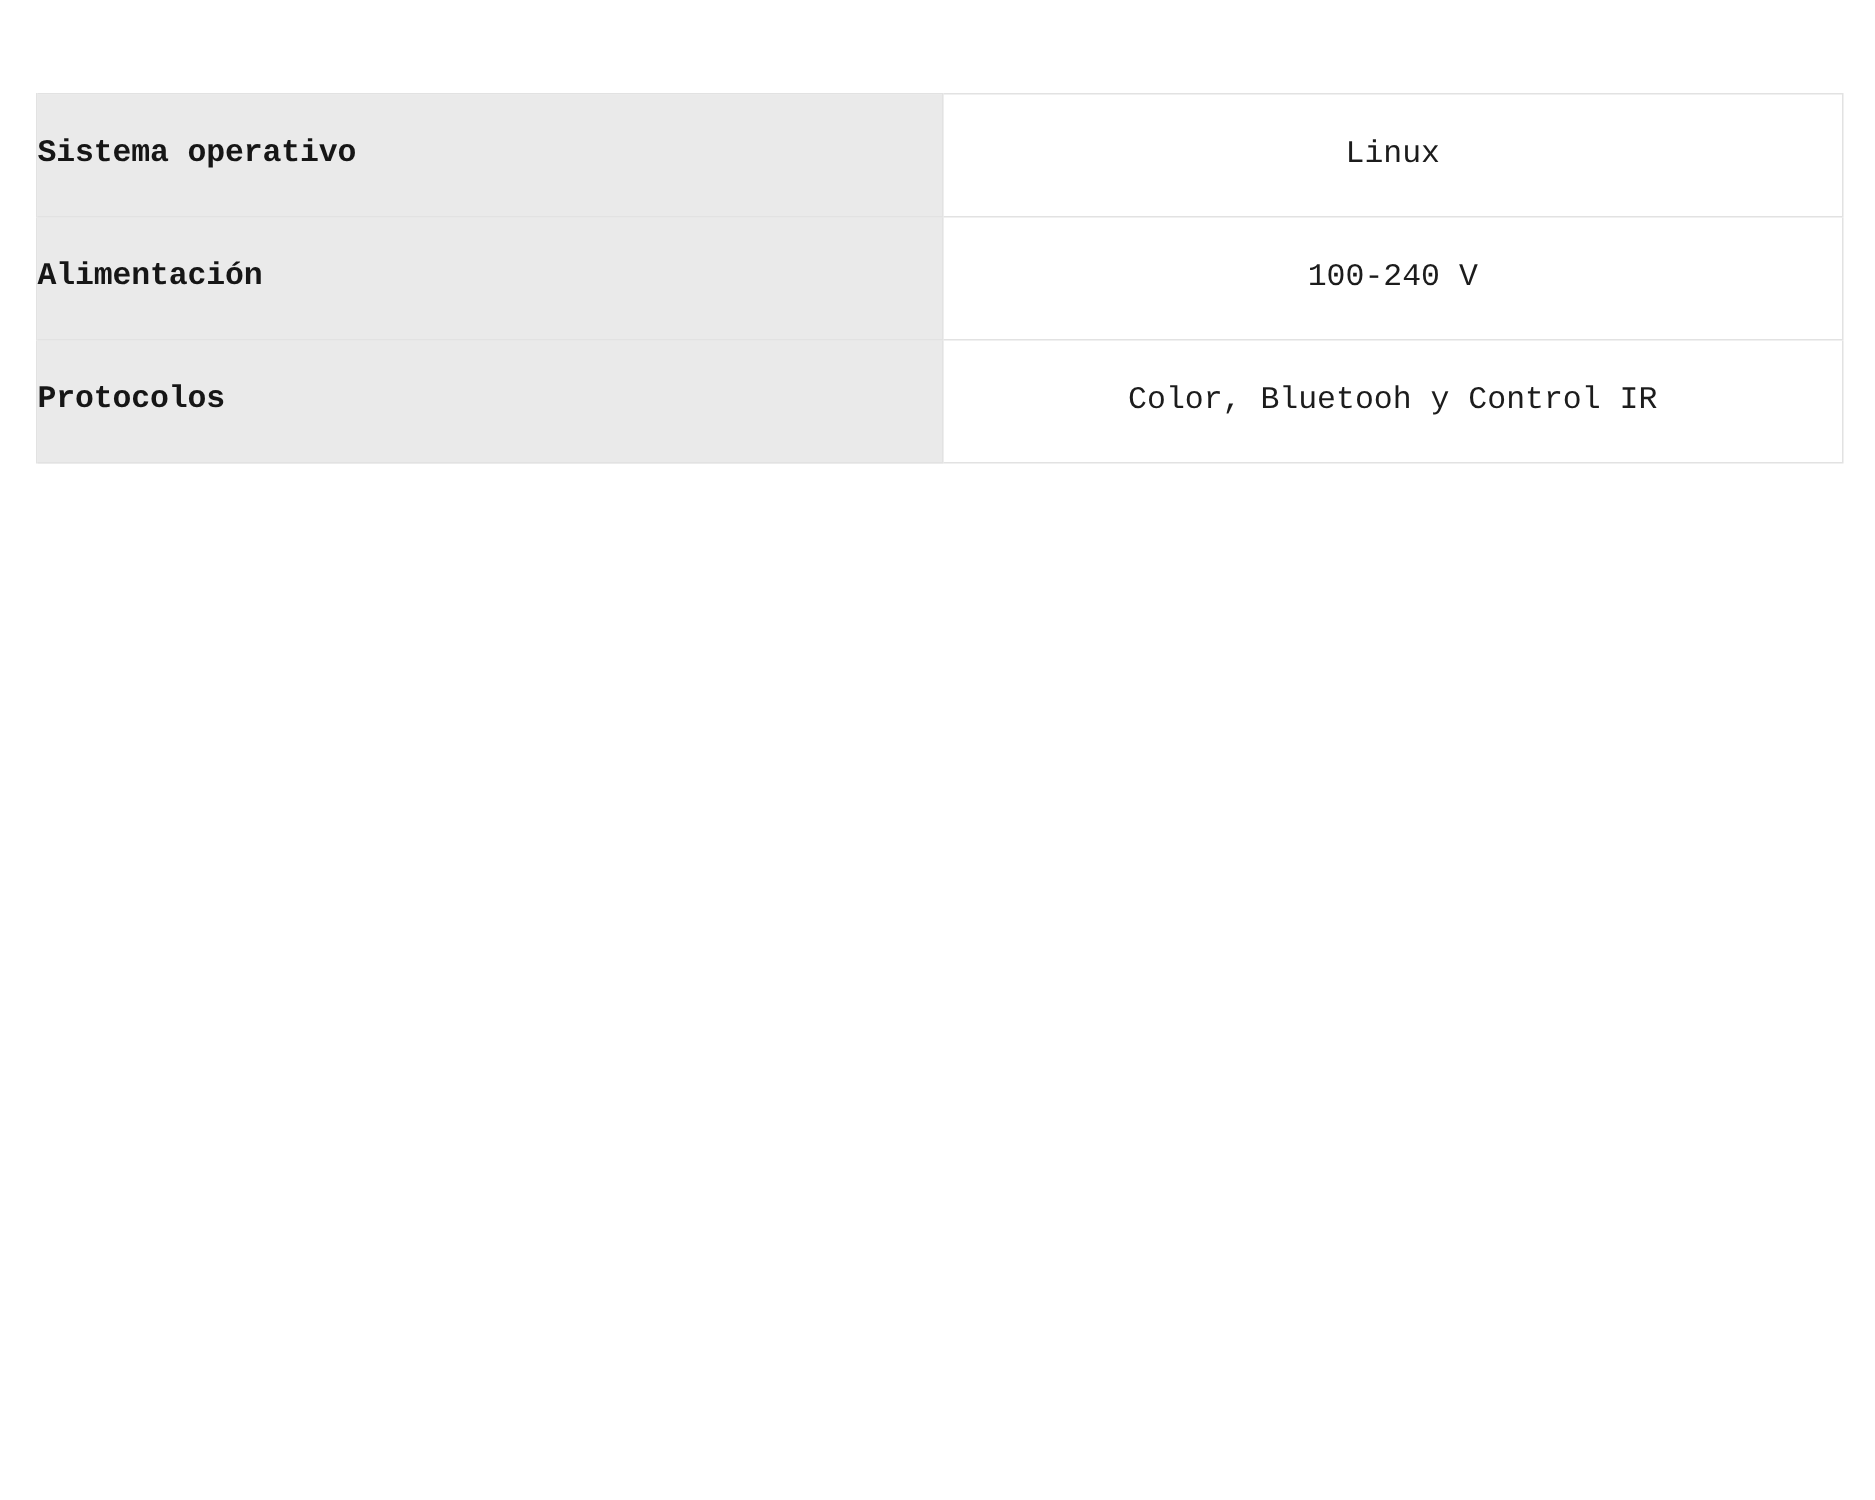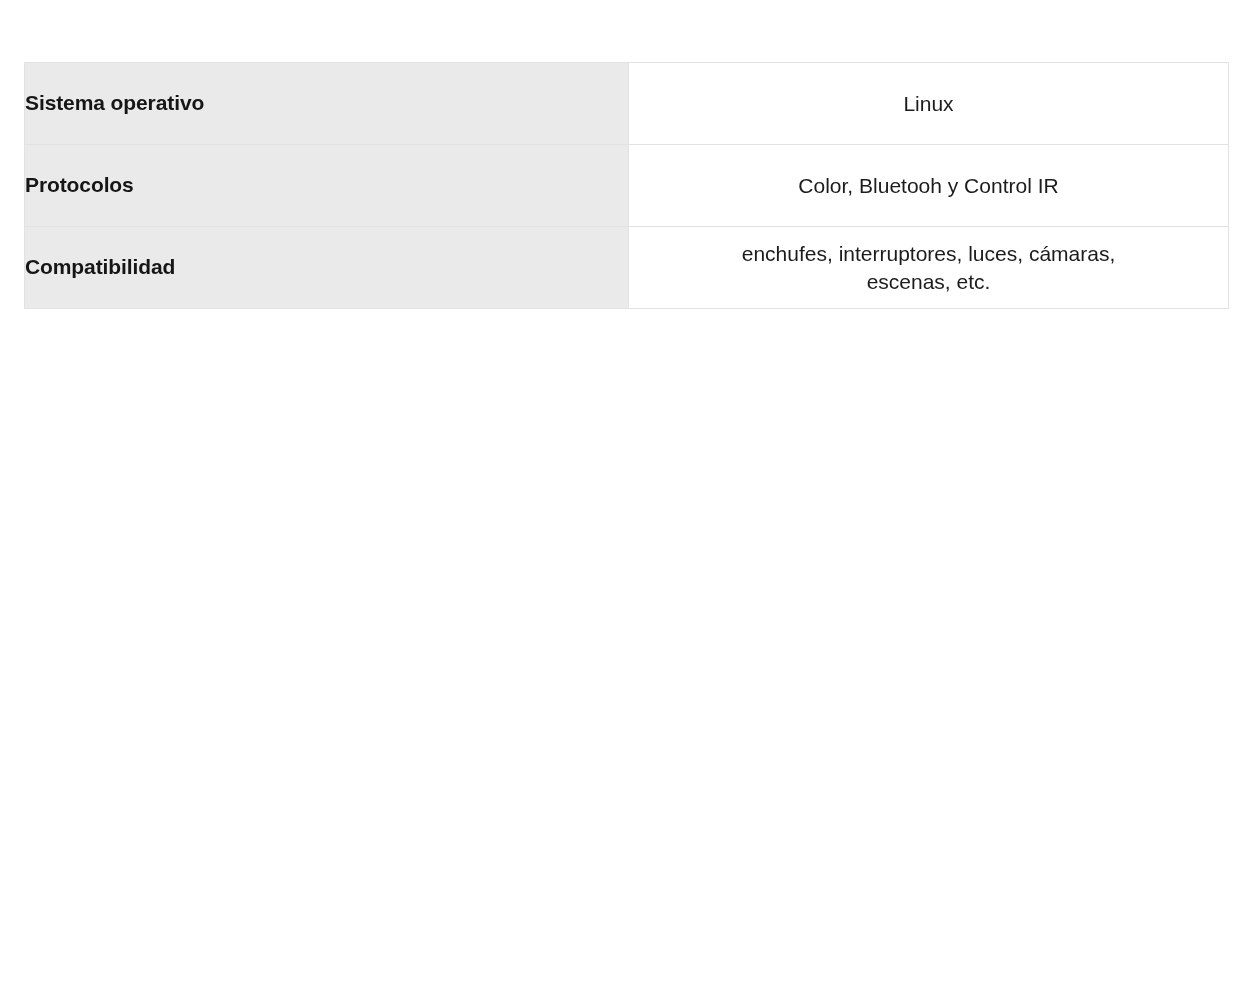--- a/index.html
+++ b/index.html
@@ -18,20 +18,21 @@
     position: relative;
     width: 1250px;
     height: 1000px;
     box-sizing: border-box;
   }
   .spec-table-wrap {
     position: absolute;
     left: 24px;
     top: 62px;
     width: 1205px;
+    font-family: Liberation Mono, monospace;
   }
   table.spec-table {
     width: 100%;
     border-collapse: collapse;
     table-layout: fixed;
   }
   table.spec-table tr {
     border-bottom: 1px solid #e2e2e2;
   }
   table.spec-table tr:first-child {
@@ -85,28 +86,27 @@
   <div class="spec-table-wrap">
     <table class="spec-table">
       <tbody>
         <tr>
           <td class="cell-label">Sistema operativo</td>
           <td class="cell-value">
             <span class="v-line">Linux</span>
           </td>
         </tr>
         <tr>
+          <td class="cell-label">Alimentación</td>
+          <td class="cell-value">
+            <span class="v-line">100-240 V</span>
+          </td>
+        </tr>
+        <tr>
           <td class="cell-label">Protocolos</td>
           <td class="cell-value">
             <span class="v-line">Color, Bluetooh y Control IR</span>
-          </td>
-        </tr>
-        <tr class="two-line">
-          <td class="cell-label">Compatibilidad</td>
-          <td class="cell-value">
-            <span class="v-line">enchufes, interruptores, luces, cámaras,</span>
-            <span class="v-line">escenas, etc.</span>
           </td>
         </tr>
       </tbody>
     </table>
   </div>
 </div>
 
 </body></html>

